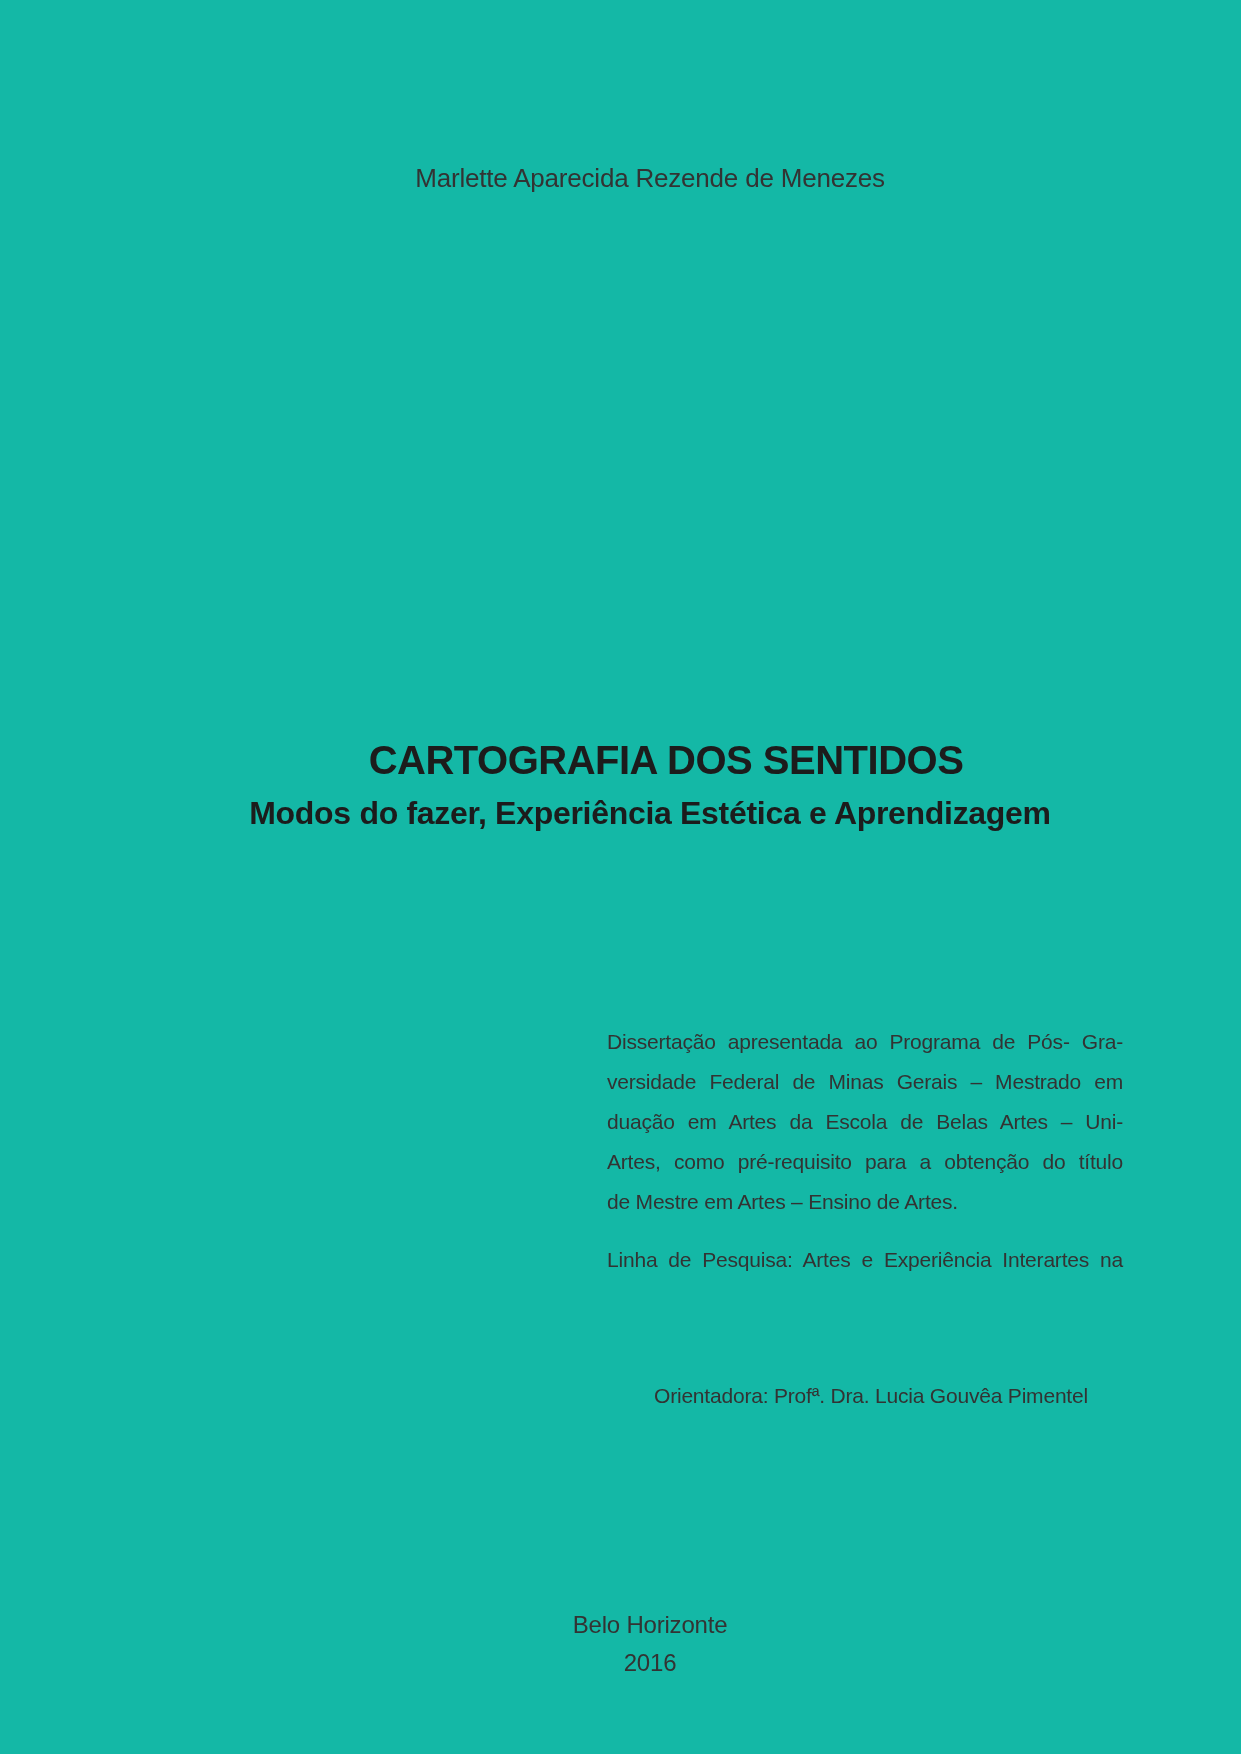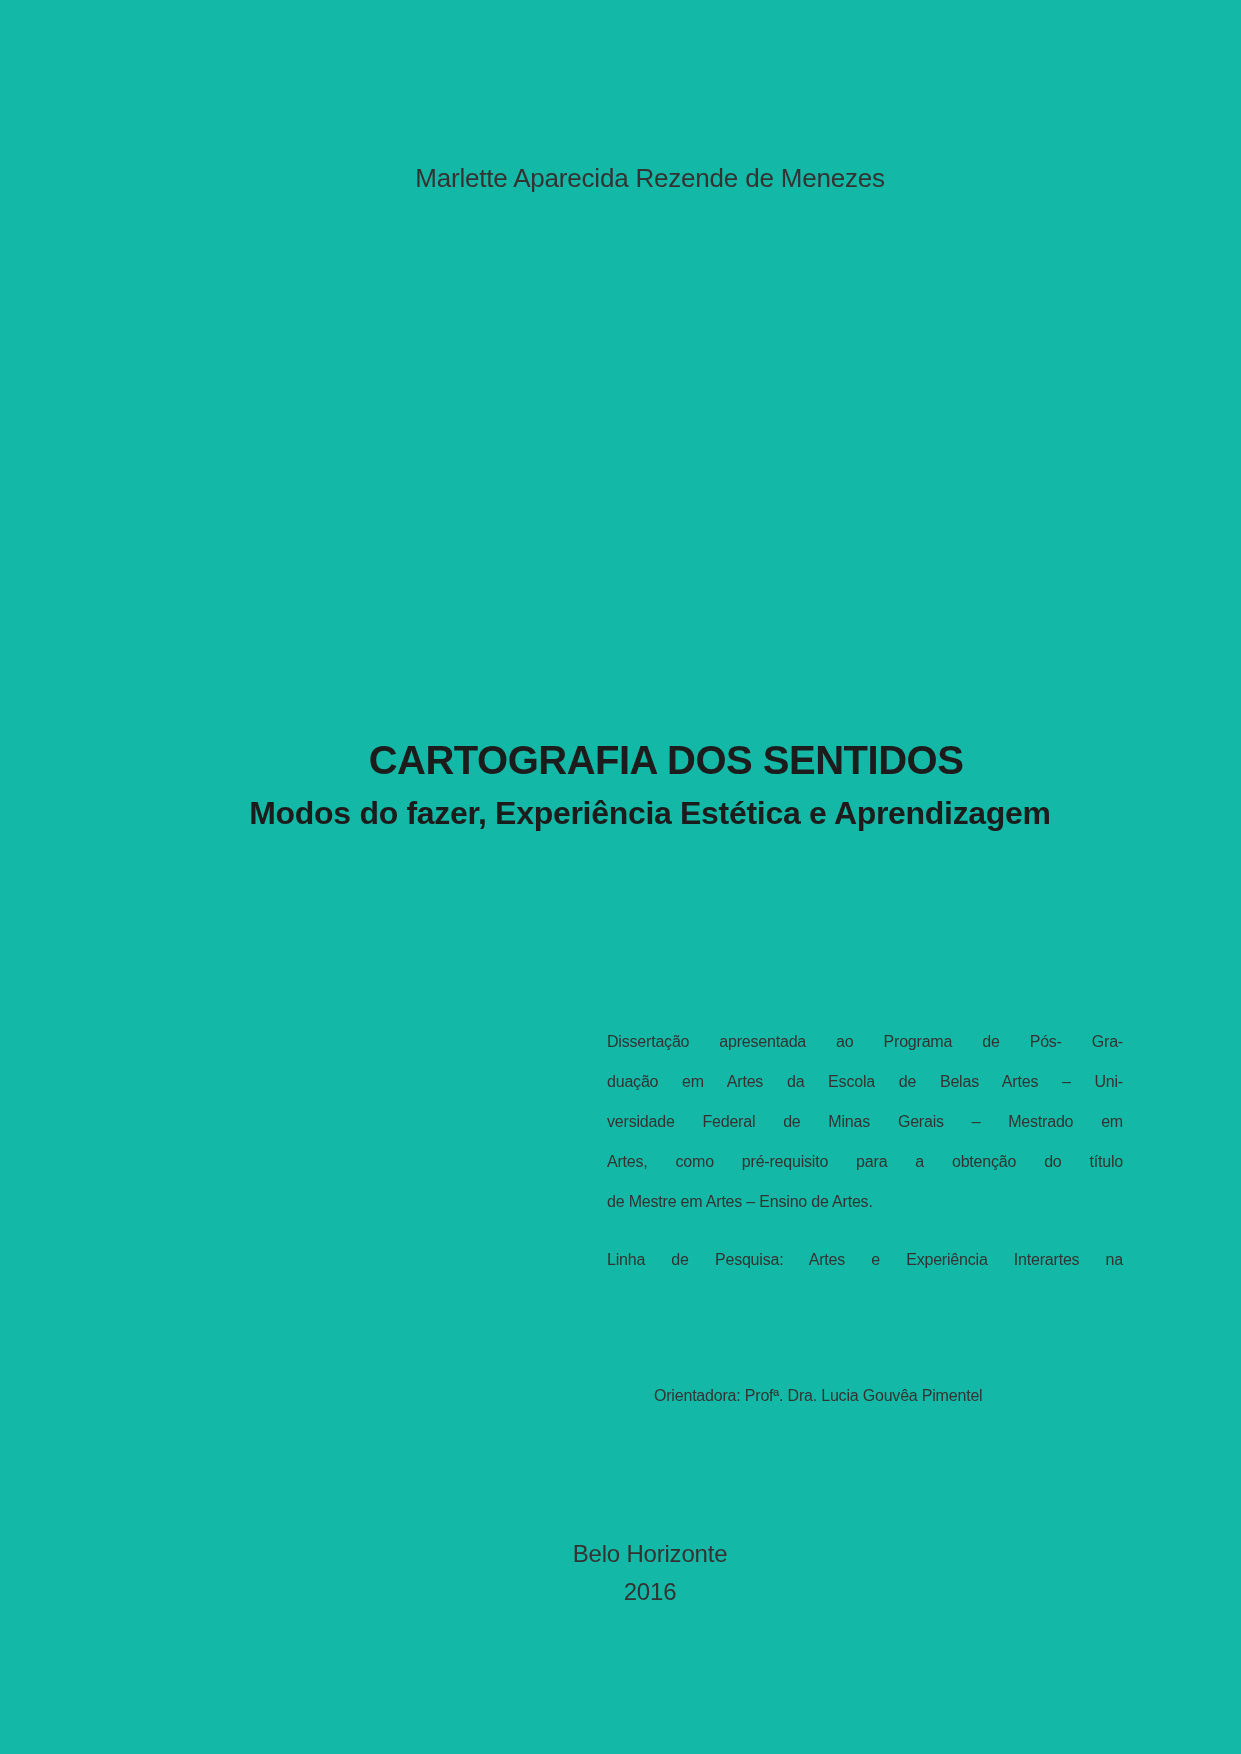--- a/index.html
+++ b/index.html
@@ -44,57 +44,57 @@
     font-size: 32px;
     line-height: 46px;
     font-weight: bold;
     letter-spacing: -0.3px;
     color: #1c1c1c;
   }
   .note {
     position: absolute;
     left: 607px;
     width: 516px;
-    font-size: 16px;
+    font-size: 21px;
     line-height: 40px;
     letter-spacing: -0.2px;
     text-align: left;
     color: #333333;
   }
   .note .jline {
     text-align: justify;
     text-align-last: justify;
     white-space: normal;
   }
   .note-dissertation { top: 1022px; }
   .note-research     { top: 1240px; }
   .note-advisor      { top: 1376px; margin-left: 47px; }
   .footer {
-    top: 1535px;
+    top: 1606px;
     font-size: 24px;
     line-height: 38px;
     letter-spacing: -0.2px;
     color: #333333;
   }
 </style>
 </head>
 <body>
 
 <div class="page">
 
   <div class="center-col author">Marlette Aparecida Rezende de Menezes</div>
 
   <h1 class="center-col title">CARTOGRAFIA DOS SENTIDOS</h1>
 
   <h2 class="center-col subtitle">Modos do fazer, Experiência Estética e Aprendizagem</h2>
 
   <div class="note note-dissertation">
     <div class="jline">Dissertação apresentada ao Programa de Pós- Gra-</div>
+    <div class="jline">versidade Federal de Minas Gerais – Mestrado em</div>
     <div class="jline">duação em Artes da Escola de Belas Artes – Uni-</div>
-    <div class="jline">versidade Federal de Minas Gerais – Mestrado em</div>
     <div class="jline">Artes, como pré-requisito para a obtenção do título</div>
     <div>de Mestre em Artes – Ensino de Artes.</div>
   </div>
 
   <div class="note note-research">
     <div class="jline">Linha de Pesquisa: Artes e Experiência Interartes na</div>
   </div>
 
   <div class="note note-advisor">Orientadora: Profª. Dra. Lucia Gouvêa Pimentel</div>
 

